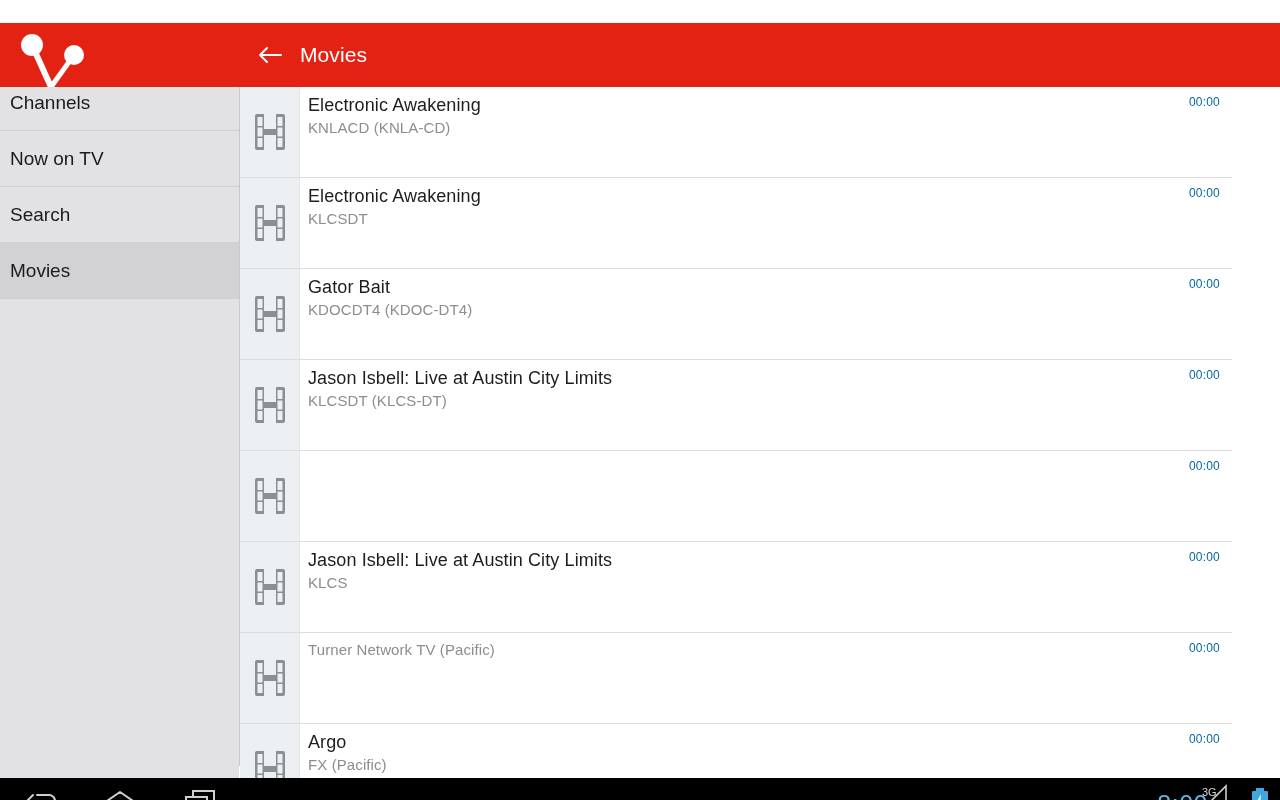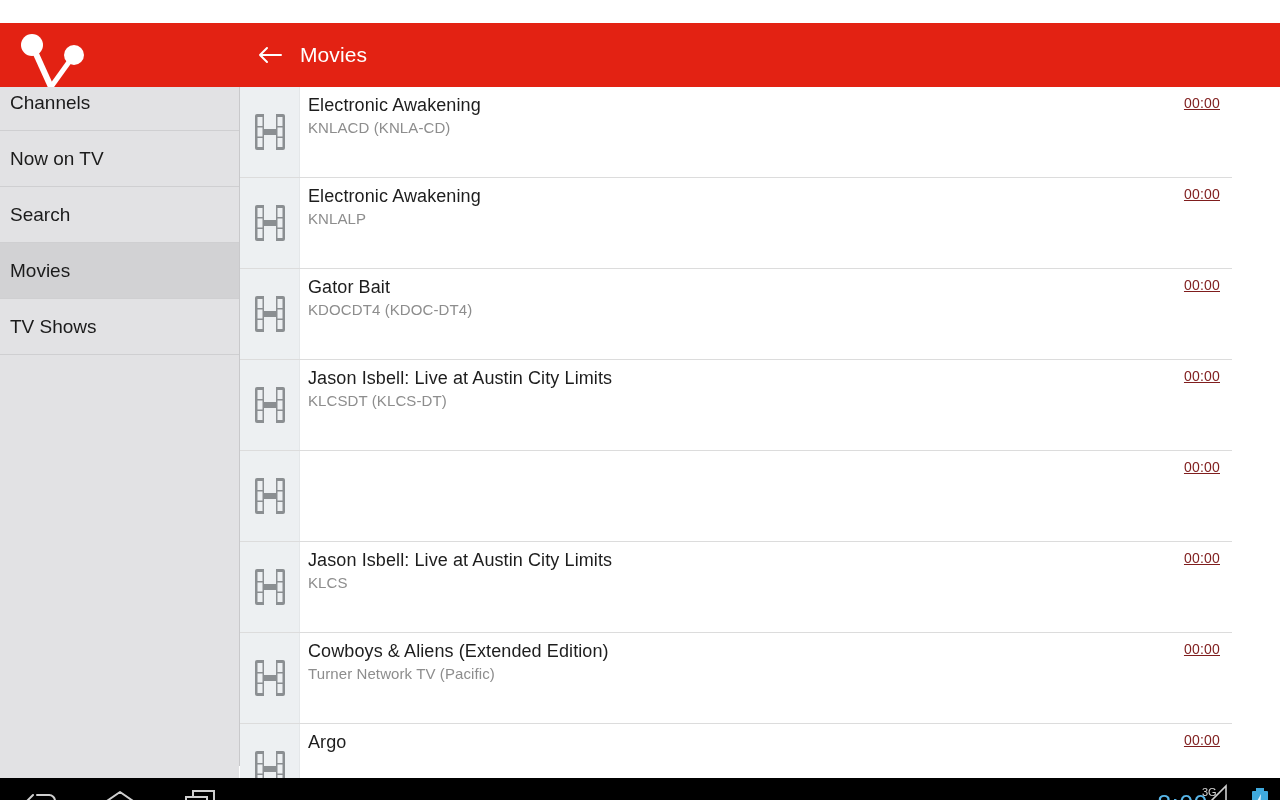--- a/index.html
+++ b/index.html
@@ -116,24 +116,23 @@
   }
   .row-sub {
     font-size:15px;
     color:#8d8d8d;
     line-height:22px;
     letter-spacing:.1px;
   }
   .row-time {
     position:absolute;
     right:12px; top:8px;
-    font-size:14px;
-    color:#7f1d1d;
+    font-size:12px;
+    color:#0369a1;
     letter-spacing:.2px;
-    text-decoration:underline;
   }
 
   
   .film-icon { display:block; }
 
   
   .sysbar {
     position:absolute;
     left:0; top:755px;
     width:1280px; height:45px;
@@ -211,23 +210,20 @@
         </div>
         <div class="nav-item">
           <span>Now on TV</span>
         </div>
         <div class="nav-item">
           <span>Search</span>
         </div>
         <div class="nav-item selected">
           <span>Movies</span>
         </div>
-        <div class="nav-item">
-          <span>TV Shows</span>
-        </div>
       </div>
     <div class="sidebar-filler"></div>
   </nav>
 
   <main class="list">
     <div id="row-list">
         <div class="row">
           <div class="row-thumb">
             <svg width="34" height="40" viewBox="0 0 34 40" class="film-icon">
               <rect x="2" y="2" width="30" height="36" rx="2" fill="#8b8f92"></rect>
@@ -256,21 +252,21 @@
               <rect x="4.5" y="5" width="5" height="9" fill="#edf0f2"></rect>
               <rect x="24.5" y="5" width="5" height="9" fill="#edf0f2"></rect>
               <rect x="4.5" y="15.5" width="5" height="9" fill="#edf0f2"></rect>
               <rect x="24.5" y="15.5" width="5" height="9" fill="#edf0f2"></rect>
               <rect x="4.5" y="26" width="5" height="9" fill="#edf0f2"></rect>
               <rect x="24.5" y="26" width="5" height="9" fill="#edf0f2"></rect>
             </svg>
           </div>
           <div class="row-body">
             <div class="row-title">Electronic Awakening</div>
-            <div class="row-sub">KNLALP</div>
+            <div class="row-sub">KLCSDT</div>
           </div>
           <div class="row-time">00:00</div>
         </div>
         <div class="row">
           <div class="row-thumb">
             <svg width="34" height="40" viewBox="0 0 34 40" class="film-icon">
               <rect x="2" y="2" width="30" height="36" rx="2" fill="#8b8f92"></rect>
               <rect x="11" y="2" width="12" height="36" fill="#edf0f2"></rect>
               <rect x="11" y="17" width="12" height="6" fill="#8b8f92"></rect>
               <rect x="4.5" y="5" width="5" height="9" fill="#edf0f2"></rect>
@@ -353,41 +349,41 @@
               <rect x="11" y="17" width="12" height="6" fill="#8b8f92"></rect>
               <rect x="4.5" y="5" width="5" height="9" fill="#edf0f2"></rect>
               <rect x="24.5" y="5" width="5" height="9" fill="#edf0f2"></rect>
               <rect x="4.5" y="15.5" width="5" height="9" fill="#edf0f2"></rect>
               <rect x="24.5" y="15.5" width="5" height="9" fill="#edf0f2"></rect>
               <rect x="4.5" y="26" width="5" height="9" fill="#edf0f2"></rect>
               <rect x="24.5" y="26" width="5" height="9" fill="#edf0f2"></rect>
             </svg>
           </div>
           <div class="row-body">
-            <div class="row-title">Cowboys &amp; Aliens (Extended Edition)</div>
             <div class="row-sub">Turner Network TV (Pacific)</div>
           </div>
           <div class="row-time">00:00</div>
         </div>
         <div class="row">
           <div class="row-thumb">
             <svg width="34" height="40" viewBox="0 0 34 40" class="film-icon">
               <rect x="2" y="2" width="30" height="36" rx="2" fill="#8b8f92"></rect>
               <rect x="11" y="2" width="12" height="36" fill="#edf0f2"></rect>
               <rect x="11" y="17" width="12" height="6" fill="#8b8f92"></rect>
               <rect x="4.5" y="5" width="5" height="9" fill="#edf0f2"></rect>
               <rect x="24.5" y="5" width="5" height="9" fill="#edf0f2"></rect>
               <rect x="4.5" y="15.5" width="5" height="9" fill="#edf0f2"></rect>
               <rect x="24.5" y="15.5" width="5" height="9" fill="#edf0f2"></rect>
               <rect x="4.5" y="26" width="5" height="9" fill="#edf0f2"></rect>
               <rect x="24.5" y="26" width="5" height="9" fill="#edf0f2"></rect>
             </svg>
           </div>
           <div class="row-body">
             <div class="row-title">Argo</div>
+            <div class="row-sub">FX (Pacific)</div>
           </div>
           <div class="row-time">00:00</div>
         </div>
       </div>
   </main>
 
   <div class="sysbar">
 
     <div class="sys-btn sys-back">
       <svg width="34" height="22" viewBox="0 0 34 22">

